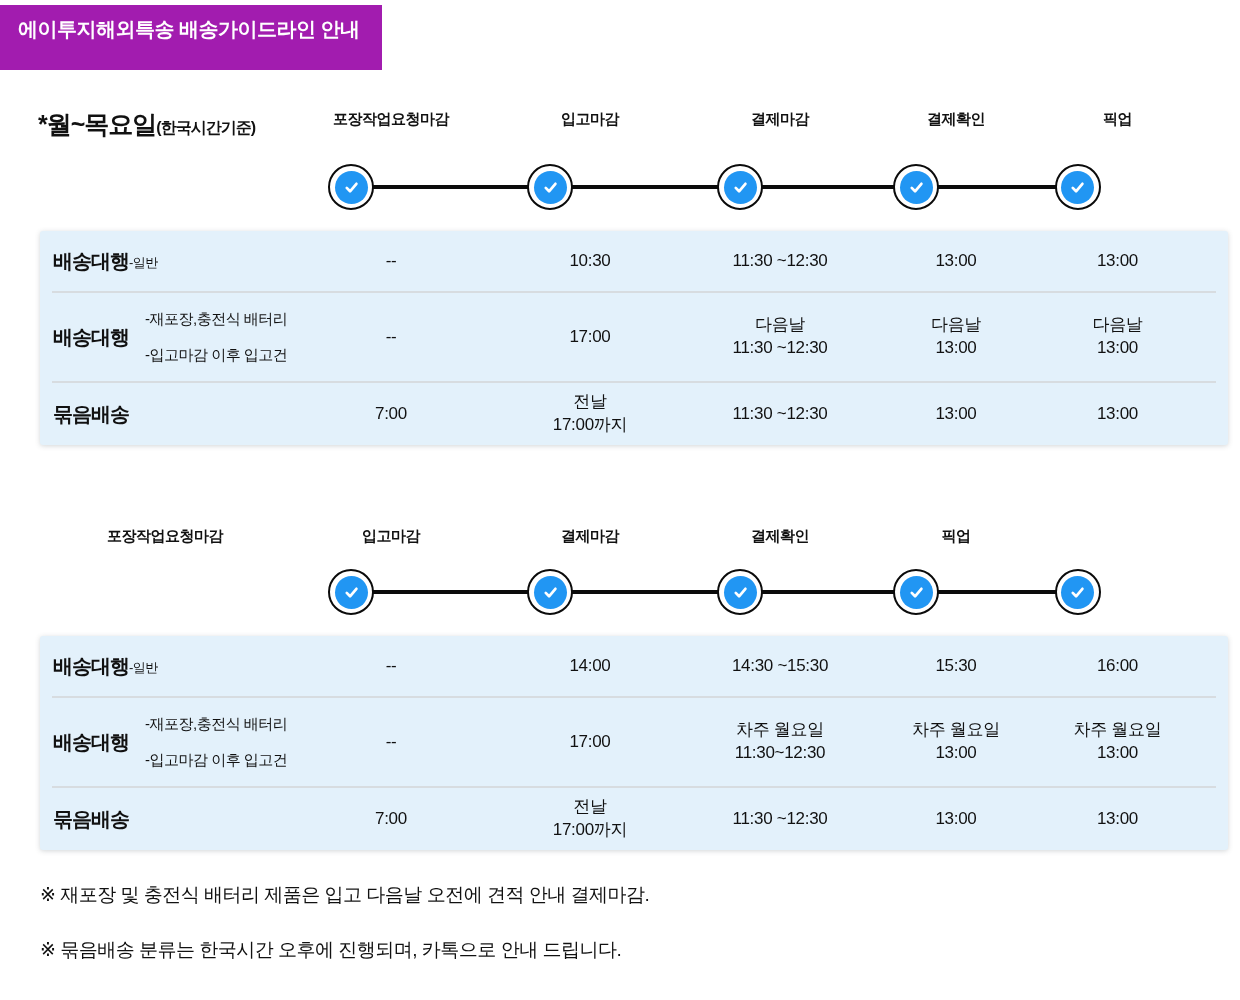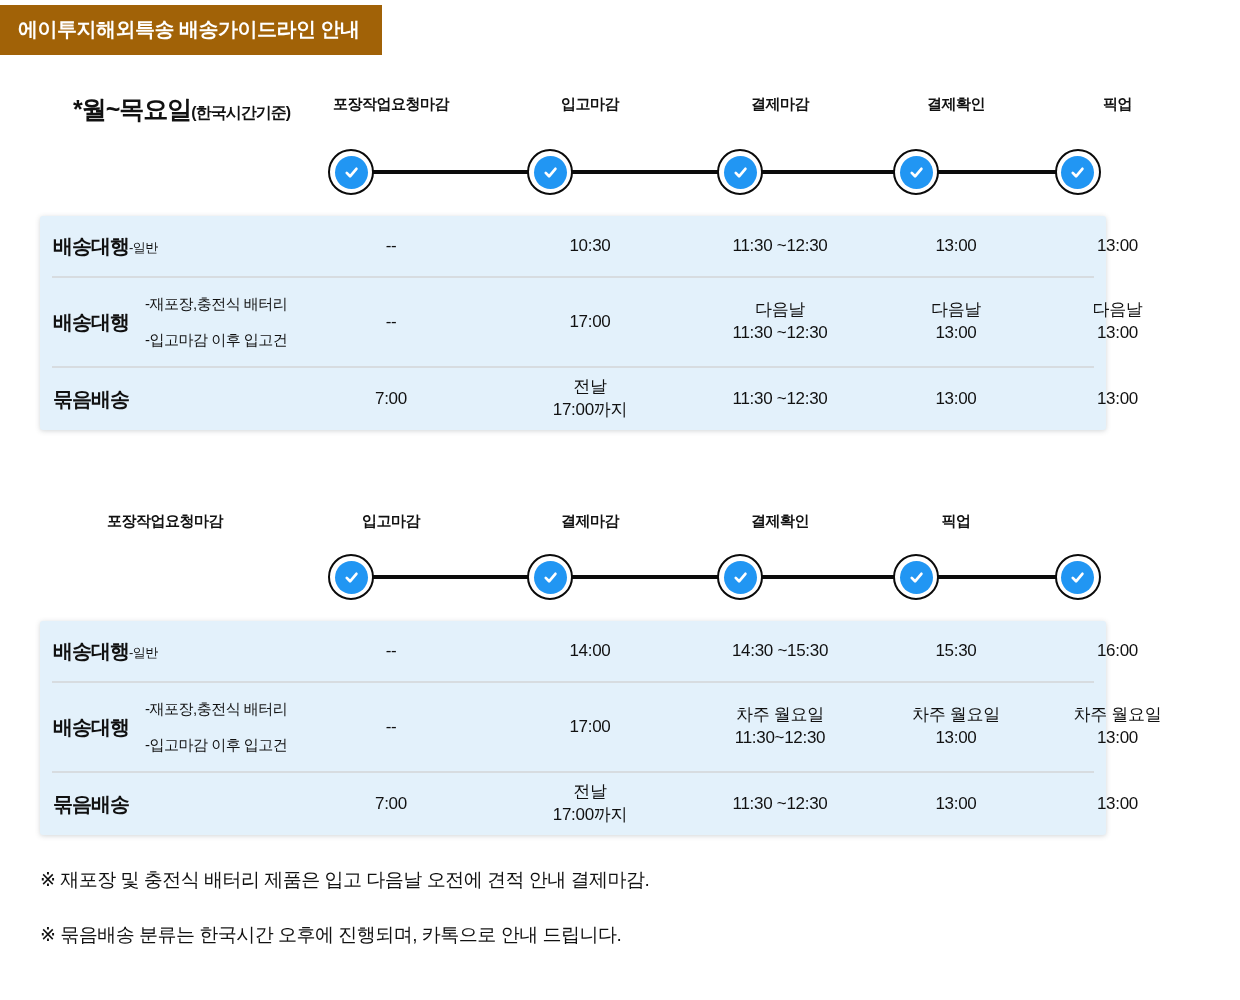--- a/index.html
+++ b/index.html
@@ -1,42 +1,42 @@
 <!DOCTYPE html>
 <html><head>
 <meta charset="utf-8">
 <style>
   * { margin:0; padding:0; box-sizing:border-box; }
   html,body { width:1240px; height:1000px; background:#ffffff; overflow:hidden;
     font-family:"Liberation Sans","DejaVu Sans",sans-serif; color:#111; }
 
-  .badge { display:inline-block; margin-top:5px; background:#a16207; color:#fff;
-    font-size:20px; font-weight:700; padding:11px 22px 12px 18px; letter-spacing:-0.5px; }
+  .badge { display:inline-block; margin-top:5px; background:#a21caf; color:#fff;
+    font-size:20px; font-weight:700; padding:11px 22px 27px 18px; letter-spacing:-0.5px; }
 
   .cols { display:grid; grid-template-columns:250px 202px 196px 184px 168px 155px;
     width:1155px; margin-left:40px; }
 
   .sec-header { margin-top:38px; align-items:start; }
-  .sec-title { white-space:nowrap; margin-left:-2px;text-align:right; }
+  .sec-title { white-space:nowrap; margin-left:-2px; }
   .t-main { font-size:25px; font-weight:700; letter-spacing:-1px; }
   .t-sub  { font-size:16px; font-weight:700; letter-spacing:-1px; }
   .step-h { text-align:center; font-size:15px; font-weight:700; letter-spacing:-0.5px; padding-top:2px; }
 
   .timeline { position:relative; height:48px; margin-top:22px; }
   .tl-line { position:absolute; left:351px; width:727px; top:50%; margin-top:-2px;
     height:4px; background:#0b0b0b; border-radius:2px; }
   .tl-cells { position:absolute; inset:0; }
   .tl-cell { display:flex; justify-content:center; align-items:center; }
   .tl-circle { width:46px; height:46px; border-radius:50%; background:#fff;
     border:2.5px solid #0b0b0b; display:flex; justify-content:center; align-items:center; position:relative; z-index:2; }
   .tl-inner { width:33px; height:33px; border-radius:50%; background:#2196F3;
     display:flex; justify-content:center; align-items:center; }
   .tl-inner svg { width:19px; height:19px; }
 
-  .sched-table { width:1066px; margin-left:40px; margin-top:20px; background:#E3F1FB;
+  .sched-table { width:1188px; margin-left:40px; margin-top:20px; background:#E3F1FB;
     border-radius:3px; box-shadow:0 1px 5px rgba(80,90,100,0.25); }
   .row { align-items:center; }
   .row-1 { height:60px; }
   .row-2 { height:88px; }
   .row-3 { height:62px; }
   .row-sep { height:2px; background:#D7DCE0; margin:0 12px; }
 
   .cell-label { padding-left:13px; display:flex; align-items:center; }
   .lbl-main { font-size:20px; font-weight:700; letter-spacing:-1px; white-space:nowrap; }
   .lbl-suffix { font-size:13px; font-weight:400; letter-spacing:-0.5px; padding-top:3px; }

